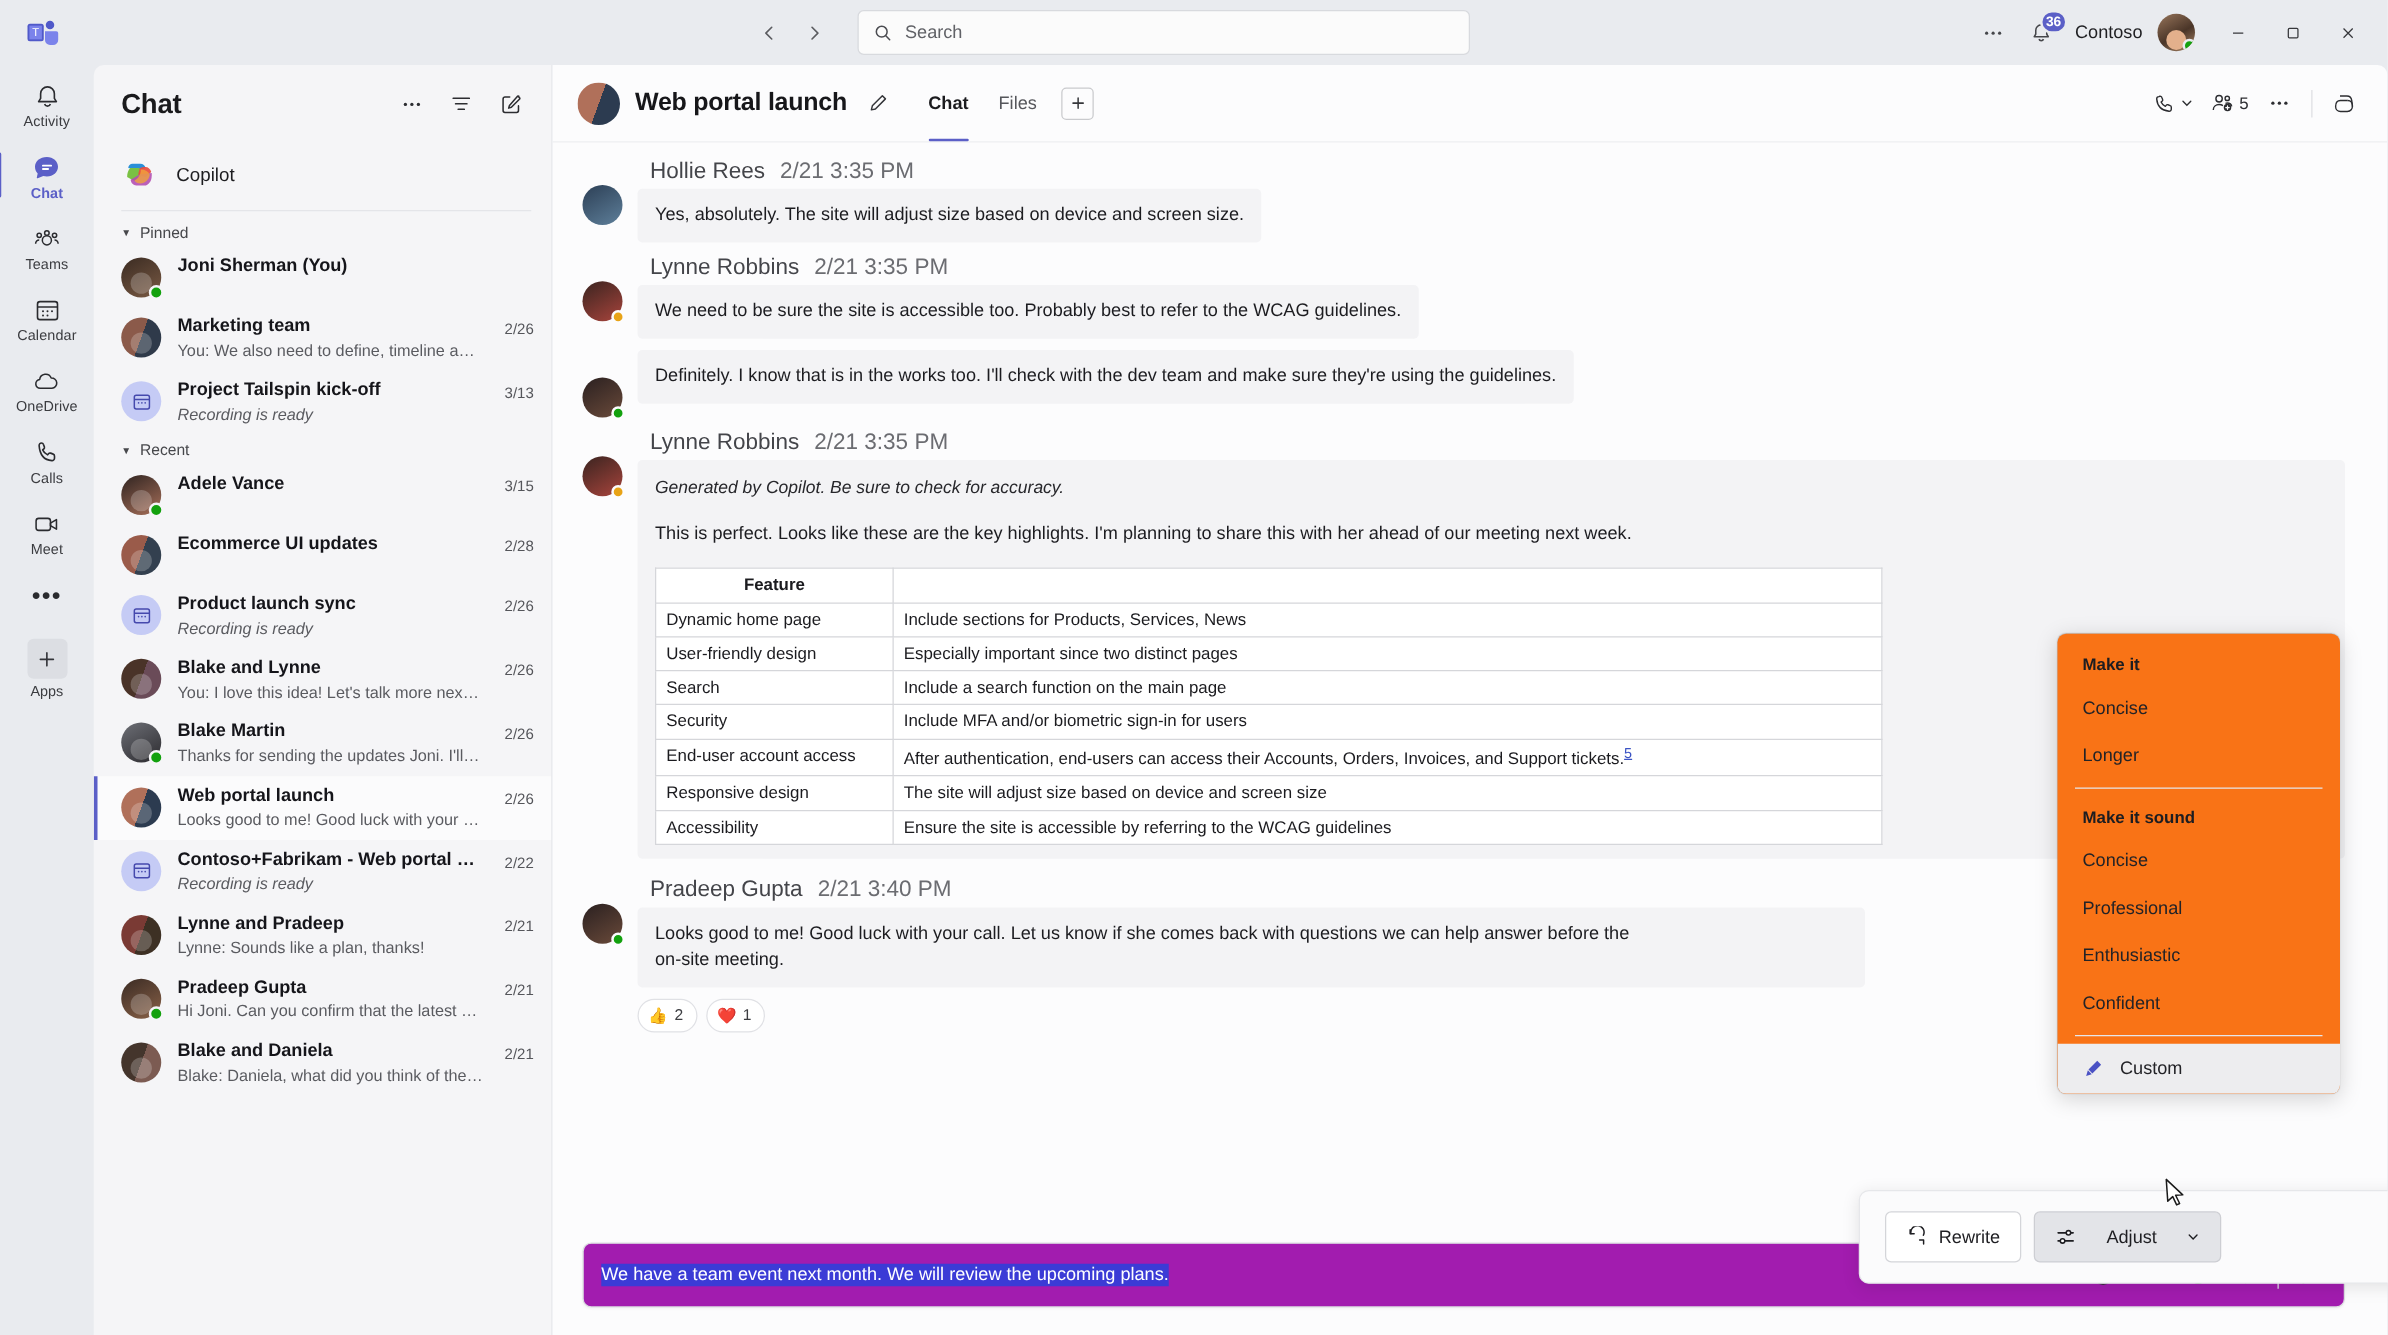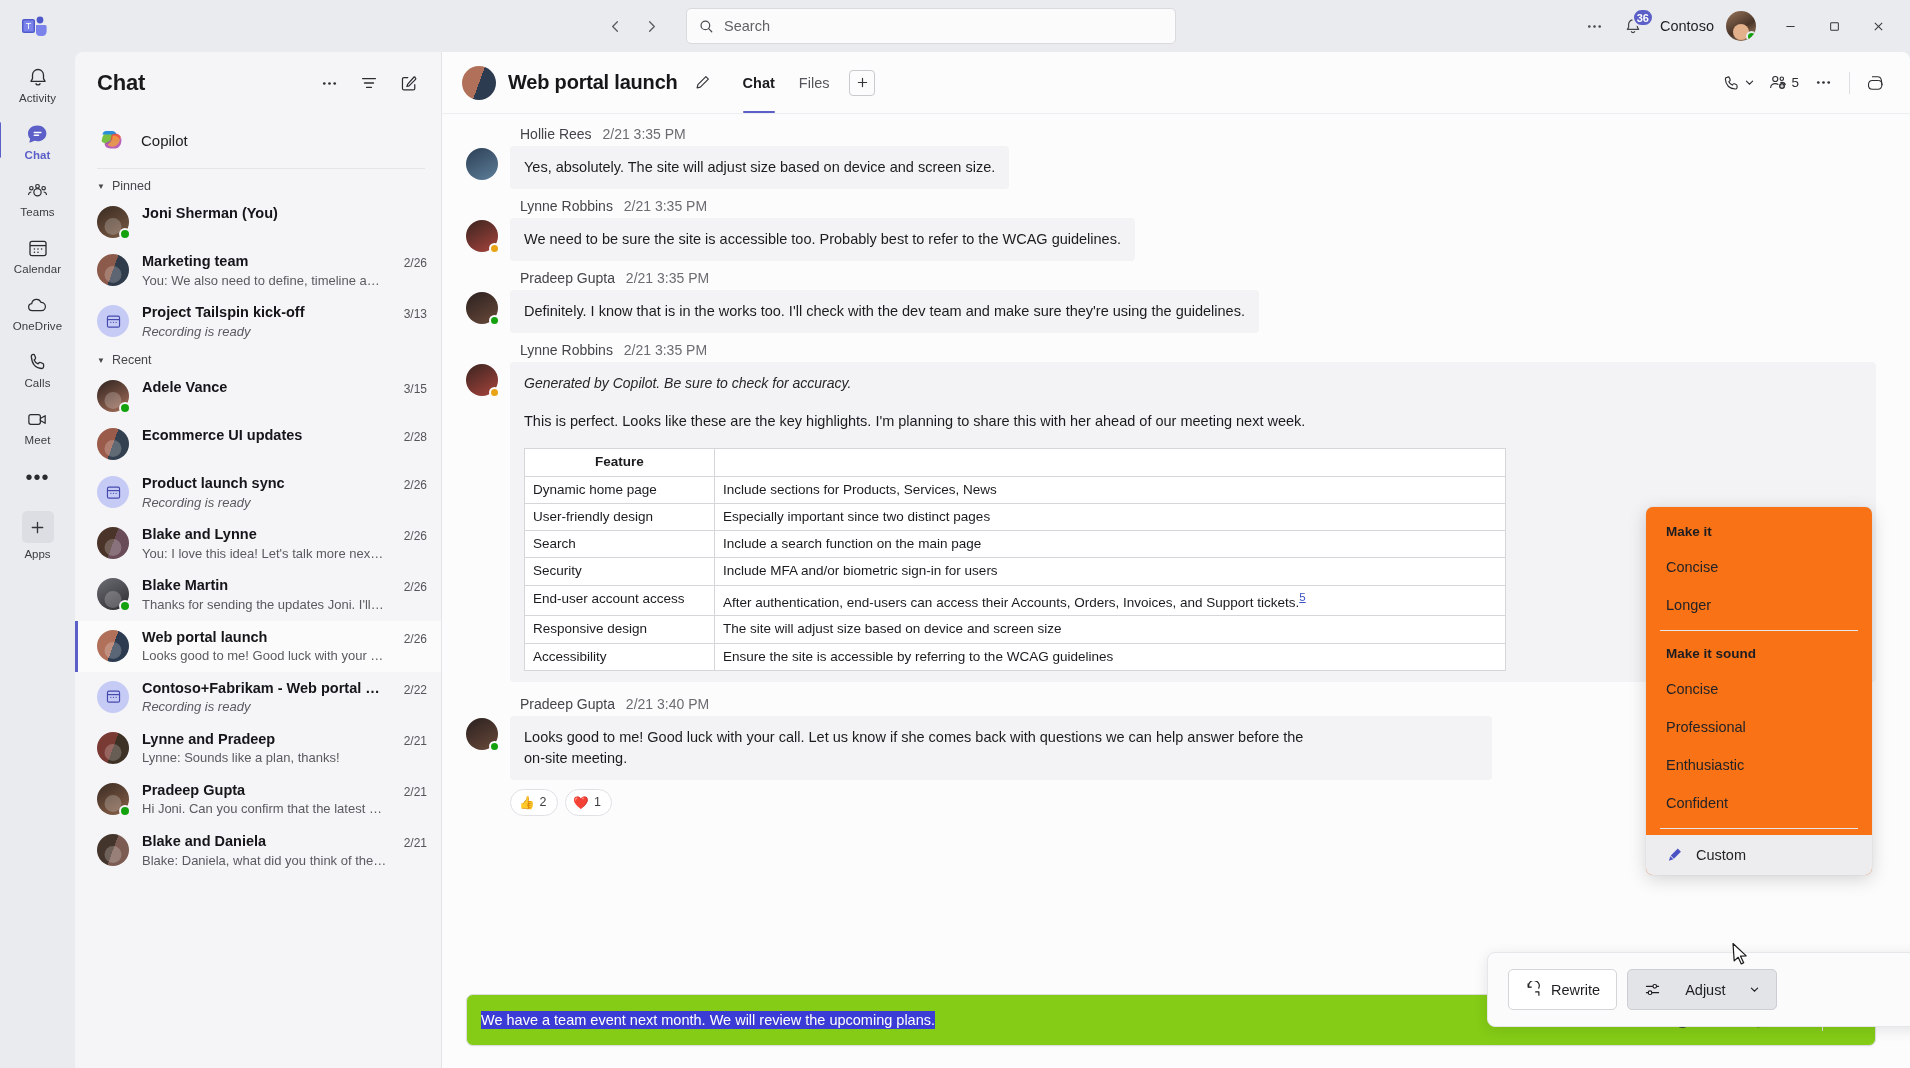--- a/index.html
+++ b/index.html
@@ -240,21 +240,21 @@
   .msg-ava {
     width: 32px; height: 32px; border-radius: 50%; flex: 0 0 32px;
     position: relative; margin: 22px 12px 0 0;
   }
   .msg-ava .pic { width:100%; height:100%; border-radius:50%; overflow:hidden; position:relative; }
   .msg-ava .dot {
     position:absolute; right:-2px; bottom:-2px; width:11px; height:11px;
     border-radius:50%; border:2px solid #fcfcfd; z-index:2;
   }
   .msg-body { flex: 1; min-width: 0; }
-  .msg-meta { font-size: 14px; color: #56575c; padding: 0 0 4px 10px; }
+  .msg-meta { font-size: 18px; color: #56575c; padding: 0 0 4px 10px; }
   .msg-meta .who { color: #44454a; }
   .msg-meta .when { margin-left: 7px; color: #6b6c71; }
   .bubble {
     background: #f3f3f5; border-radius: 4px;
     padding: 11px 14px; font-size: 14.5px; color: #1c1c20;
     line-height: 1.45; display: inline-block; max-width: 100%;
   }
   .bubble.wide { display: block; }
   .ai-note { font-style: italic; color: #27272b; font-size: 14px; margin-bottom: 18px; }
   .ai-para { margin-bottom: 16px; }
@@ -315,21 +315,21 @@
   }
   .menu-item.hl { background: #ededef; }
   .menu-div { height: 1px; background: #e6e6e9; margin: 6px 14px; }
 
   
   .cursor { position: absolute; left: 1289px; top: 890px; z-index: 60; pointer-events: none; }
 
   
   .composer-wrap { padding: 10px 34px 22px 24px; flex: 0 0 auto; }
   .composer {
-    min-height: 52px; background: #84cc16;
+    min-height: 52px; background: #a21caf;
     border: 1px solid #dcdde1; border-radius: 7px;
     display: flex; align-items: center; padding: 0 10px 0 14px; gap: 6px;
     box-shadow: 0 1px 2px rgba(0,0,0,.04);
   }
   .comp-text { flex: 1; font-size: 14.5px; color: #1c1c20; padding: 14px 0; }
   .comp-text .sel { background: #3b3bd6; color: #fff; padding: 1px 0; }
   .comp-ic {
     width: 32px; height: 32px; border-radius: 5px;
     display: flex; align-items: center; justify-content: center;
     color: #35363a; cursor: pointer;
@@ -812,24 +812,20 @@
             <div class="bubble">We need to be sure the site is accessible too. Probably best to refer to the WCAG guidelines.</div>
           </div>
         </div>
 
         <div class="msg">
           <div class="msg-ava">
             <div class="pic" style="background:linear-gradient(150deg,#2a2020,#6a4a3a)"></div>
             <span class="dot online"></span>
           </div>
           <div class="msg-body">
-            <div class="msg-meta">
-              <span class="who">Pradeep Gupta</span>
-              <span class="when">2/21 3:35 PM</span>
-            </div>
             <div class="bubble">Definitely. I know that is in the works too. I'll check with the dev team and make sure they're using the guidelines.</div>
           </div>
         </div>
 
         <div class="msg">
           <div class="msg-ava">
             <div class="pic" style="background:linear-gradient(150deg,#3a2420,#a8443c)"></div>
             <span class="dot away"></span>
           </div>
           <div class="msg-body">

